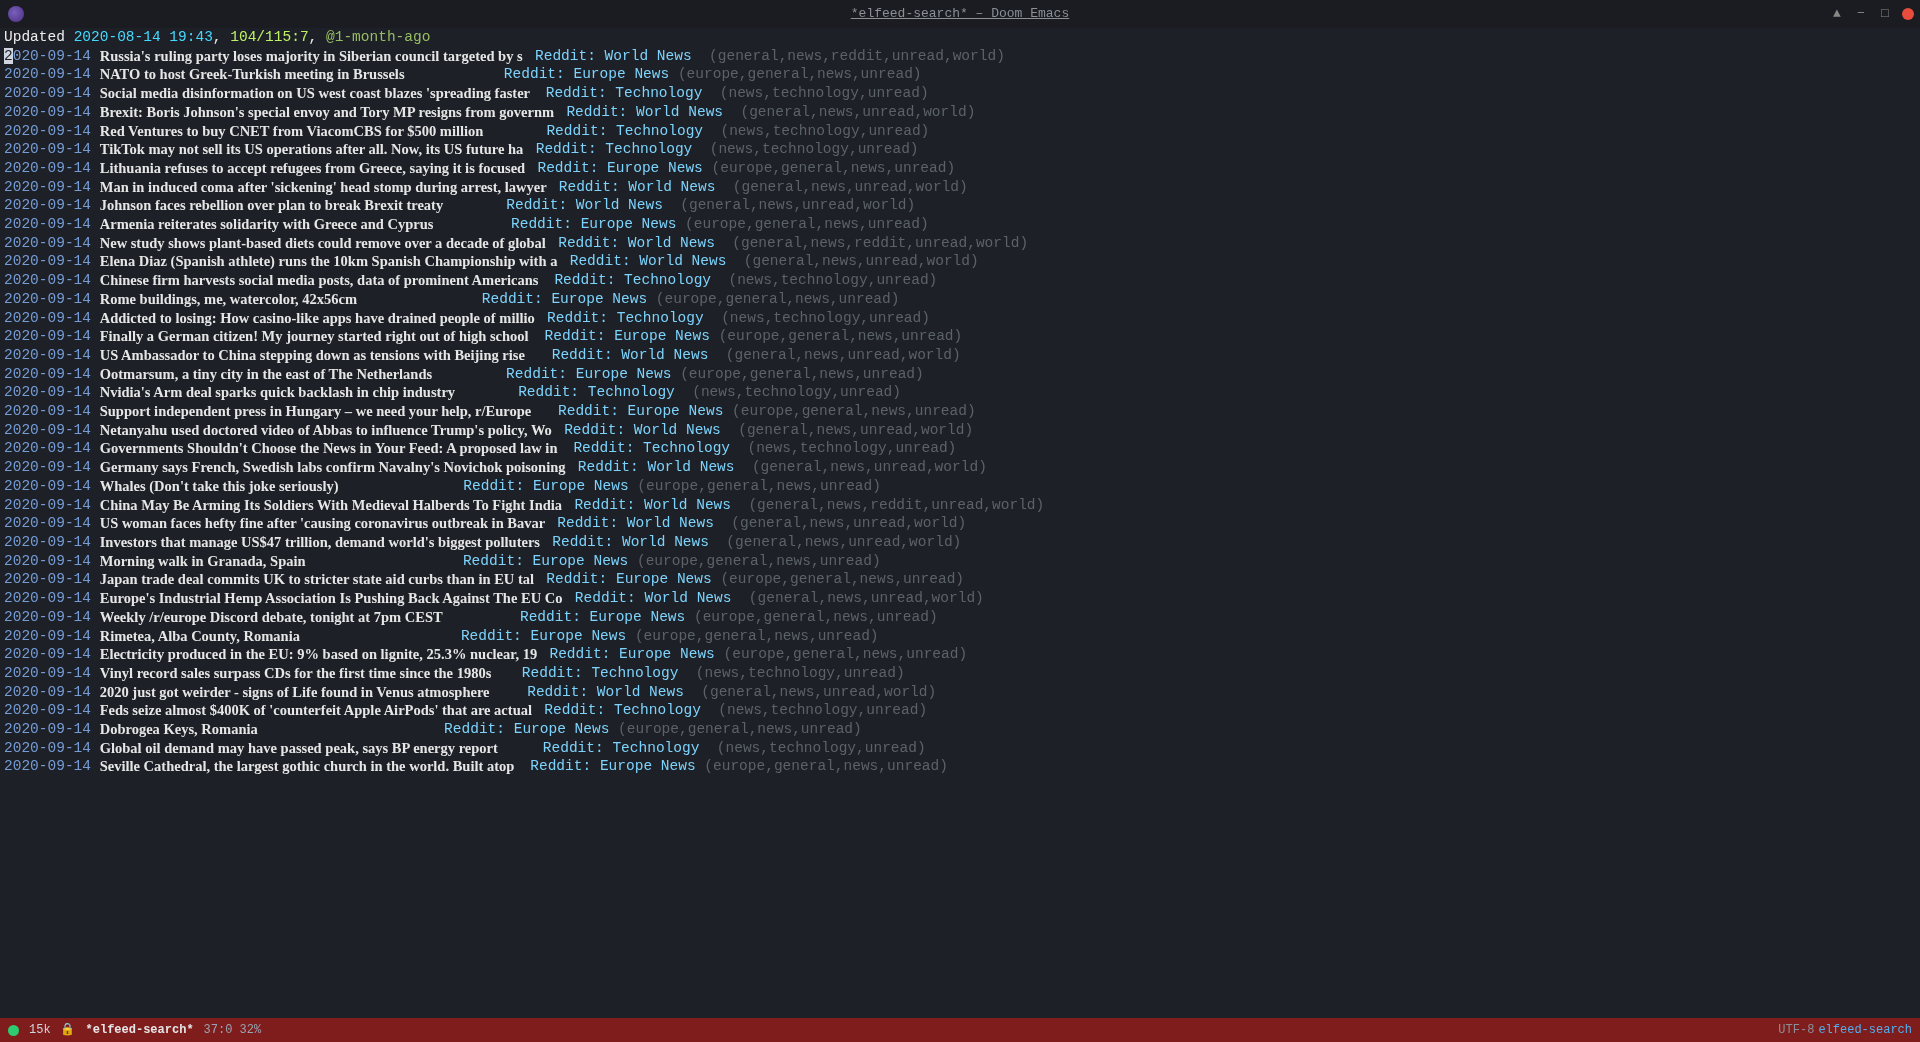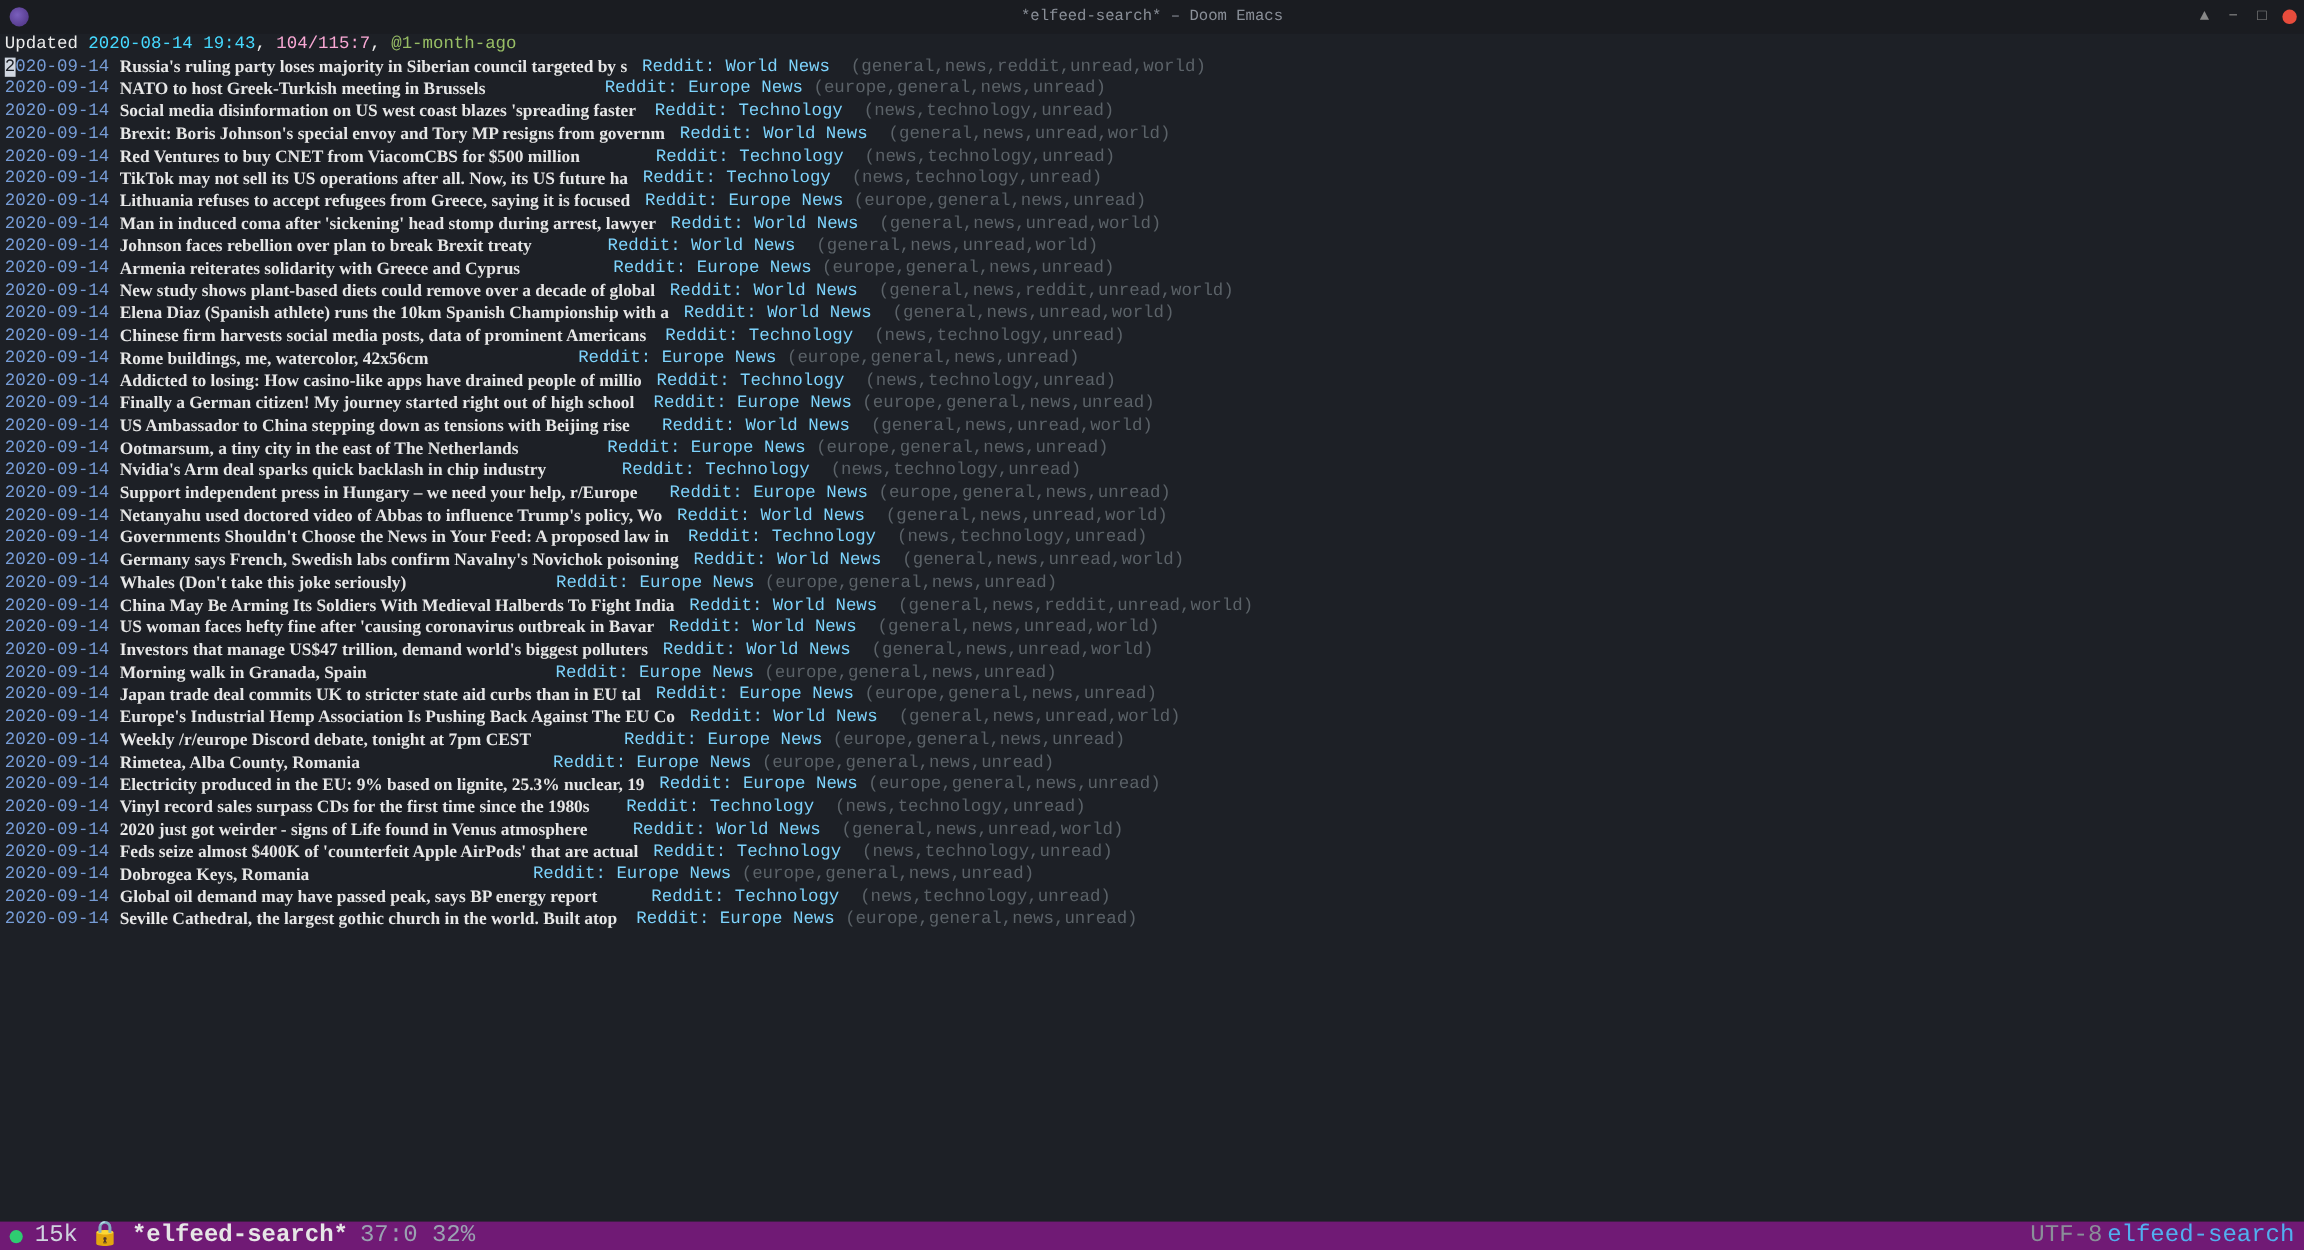--- a/index.html
+++ b/index.html
@@ -21,20 +21,21 @@
 }
 .titlebar {
   height: 28px;
   background: #1a1c21;
   display: flex;
   align-items: center;
   justify-content: center;
   position: relative;
   color: #8a8f98;
   font-size: 13px;
+  text-decoration: underline;
 }
 .titlebar-icon {
   position: absolute;
   left: 8px;
   width: 16px; height: 16px;
   border-radius: 50%;
   background: radial-gradient(circle at 40% 40%, #7a5fbd, #4a2f7d);
 }
 .win-controls {
   position: absolute;
@@ -53,42 +54,42 @@
 .buffer {
   flex: 1;
   overflow: hidden;
   padding-left: 4px;
 }
 .status-line {
   white-space: pre;
 }
 .c-updated { color: #ececec; }
 .c-time { color: #46d9ff; }
-.c-count { color: #f9a8d4; margin-top: 20px; }
+.c-count { color: #bef264; margin-top: 20px; }
 .c-filter { color: #98be65; }
 .entries {
   white-space: pre;
 }
 .entry { display: flex; }
 .entry-date { color: #769cd6; min-width: 0; }
 .entry-sep { color: #bbc2cf; }
 .entry-title { color: #e6e6e6; font-weight: bold; font-family: Liberation Serif, serif; }
 .entry-feed { color: #7dd3fc; }
 .entry-tags { color: #5b6268; }
 .cursor-char {
   background: #d0d6e0;
   color: #1d2026;
 }
 .modeline {
   height: 24px;
-  background: #701a75;
+  background: #7f1d1d;
   display: flex;
   align-items: center;
   padding: 0 8px;
-  font-size: 20px;
+  font-size: 12px;
   gap: 10px;
   white-space: pre;
 }
 .ml-dot {
   width: 11px; height: 11px; border-radius: 50%; background: #2ecc71;
 }
 .ml-size { color: #cfd4de; }
 .ml-lock { color: #f0c000; }
 .ml-buf { color: #e6e6e6; font-weight: bold; }
 .ml-pos { color: #9aa2b1; }

